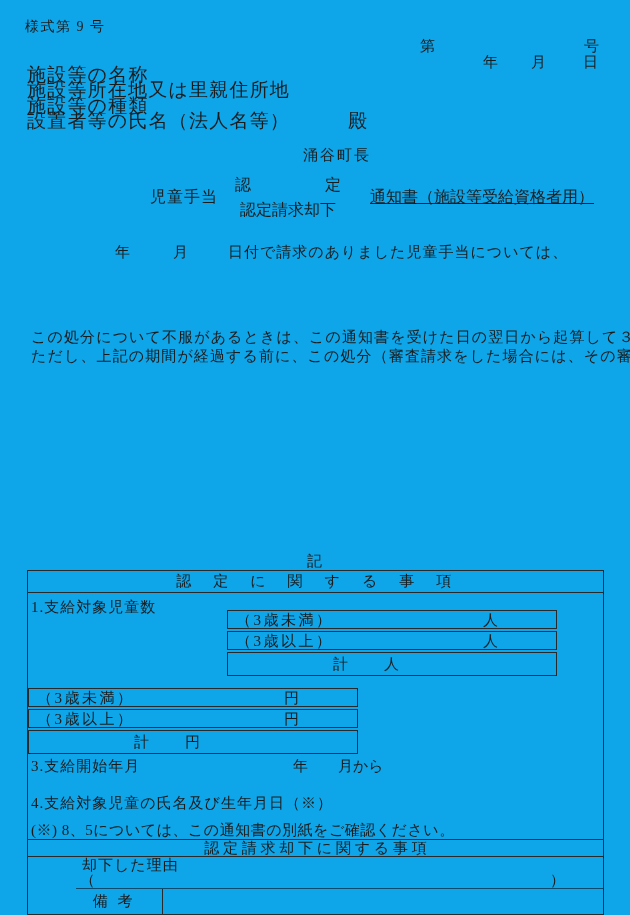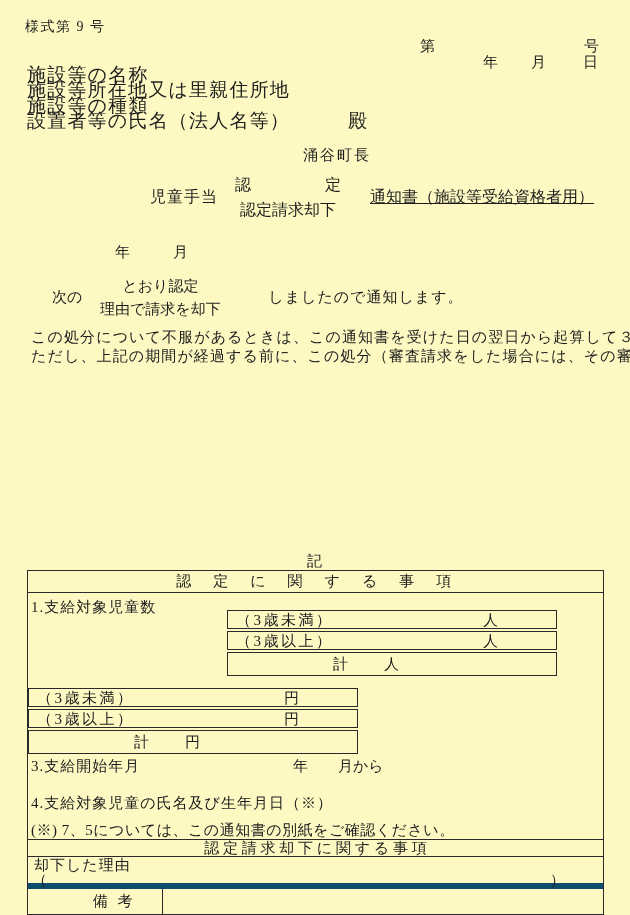--- a/index.html
+++ b/index.html
@@ -1,19 +1,19 @@
 <!DOCTYPE html>
 <html><head>
 <meta charset="utf-8">
 <style>
   * { margin:0; padding:0; box-sizing:border-box; }
   html,body { background:#e8e8e8; }
   .page {
     position:relative; width:630px; height:915px; margin:0 auto;
-    background:#fef9c3; color:#1c1c1c;
+    background:#0ea5e9; color:#1c1c1c;
     font-family:"Liberation Serif","DejaVu Serif",serif;
     font-size:15px; overflow:hidden;
   }
   .abs { position:absolute; white-space:nowrap; }
   .form-no { left:25px; top:18px; font-size:14px; letter-spacing:1.5px; }
   .docno-dai { left:420px; top:37px; }
   .docno-go  { left:584px; top:37px; }
   .d-year { left:483px; top:53px; }
   .d-month{ left:531px; top:53px; }
   .d-day  { left:583px; top:53px; }
@@ -61,21 +61,21 @@
   .mini-unit { position:absolute; left:255px; }
   .total-label { position:absolute; left:105px; }
   .total-unit { position:absolute; left:156px; }
   .line3 { position:relative; height:20px; margin-top:3px; }
   .line3 .l3-label { position:absolute; left:3px; letter-spacing:1px; }
   .line3 .l3-year { position:absolute; left:265px; }
   .line3 .l3-month { position:absolute; left:310px; }
   .item-plain { padding-left:3px; letter-spacing:1px; margin-top:17px; white-space:nowrap; }
   .note-line { padding-left:3px; letter-spacing:0.5px; margin-top:8px; white-space:nowrap; }
 
-  .reject-row { height:32px; border-bottom:6px solid #0c4a6e; padding:0 4px; }
+  .reject-row { height:32px; border-bottom:1px solid #0c4a6e; padding:0 4px;margin-left:48px; }
   .reject-label { line-height:16px; letter-spacing:1px; padding-left:2px; }
   .paren-line { display:flex; justify-content:space-between; line-height:15px; }
   .paren-close { margin-right:34px; }
   .remarks-row { height:26px; display:flex; }
   .remarks-cell-label { width:135px; border-right:1px solid #2a2a2a; text-align:center;
                         line-height:25px; letter-spacing:3px; padding-left:38px; }
   .remarks-cell-value { flex:1; }
 </style>
 </head>
 <body>
@@ -107,30 +107,23 @@
           <span>定</span>
         </span>
       <span class="s-bot">認定請求却下</span>
     </span>
     <span class="title-right">通知書（施設等受給資格者用）</span>
   </div>
 
   <div class="abs req-line">
     <span class="req-y">年</span>
     <span class="req-m">月</span>
+    <span class="req-rest">日付で請求のありました児童手当については、</span>
   </div>
 
-  <div class="abs notify-row">
-    <span>次の</span>
-    <span class="stack notify-stack">
-      <span class="s-top">とおり認定</span>
-      <span class="s-bot">理由で請求を却下</span>
-    </span>
-    <span class="notify-tail">しましたので通知します。</span>
-  </div>
 
   <div class="abs paras">
     <p>　この処分について不服があるときは、この通知書を受けた日の翌日から起算して３か月以内に、宮城県知事に対して審査請求をすることができます。この処分については、上記の審査請求のほか、この通知を受けた日の翌日から起算して６か月以内に、涌谷町を被告として（訴訟において涌谷町を代表する者は涌谷町長となります。）、処分の取消しの訴えを提起することができます。なお、上記の審査請求をした場合には、処分の取消しの訴えは、その審査請求に対する裁決があったことを知った日の翌日から起算して６か月以内に提起することができます。</p>
     <p>　ただし、上記の期間が経過する前に、この処分（審査請求をした場合には、その審査請求に対する裁決）があった日の翌日から起算して１年を経過した場合は、審査請求をすることや処分の取消しの訴えを提起することができなくなります。なお、正当な理由があるときは、上記の期間やこの処分（審査請求をした場合には、その審査請求に対する裁決）があった日の翌日から起算して１年を経過した後であっても審査請求をすることや処分の取消しの訴えを提起することが認められる場合があります。</p>
   </div>
 
   <div class="abs ki">記</div>
 
   <div class="main-table">
 
@@ -173,21 +166,21 @@
         </div>
       </div>
 
       <div class="line3">
         <span class="l3-label">3.支給開始年月</span>
         <span class="l3-year">年</span>
         <span class="l3-month">月から</span>
       </div>
 
       <div class="item-plain">4.支給対象児童の氏名及び生年月日（※）</div>
-      <div class="note-line">(※) 7、5については、この通知書の別紙をご確認ください。</div>
+      <div class="note-line">(※) 8、5については、この通知書の別紙をご確認ください。</div>
     </div>
 
     <div class="th-row th2">認 定 請 求 却 下 に 関 す る 事 項</div>
 
     <div class="reject-row">
       <div class="reject-label">却下した理由</div>
       <div class="paren-line">
         <span>（</span>
         <span class="paren-close">）</span>
       </div>

